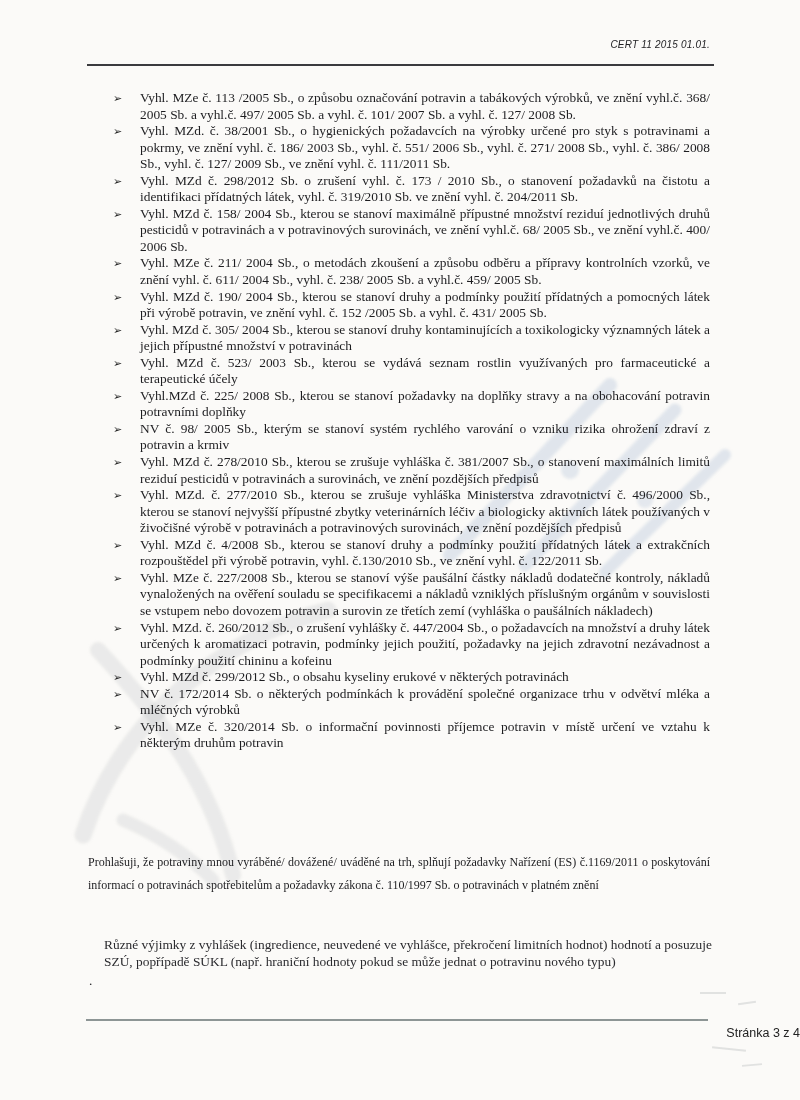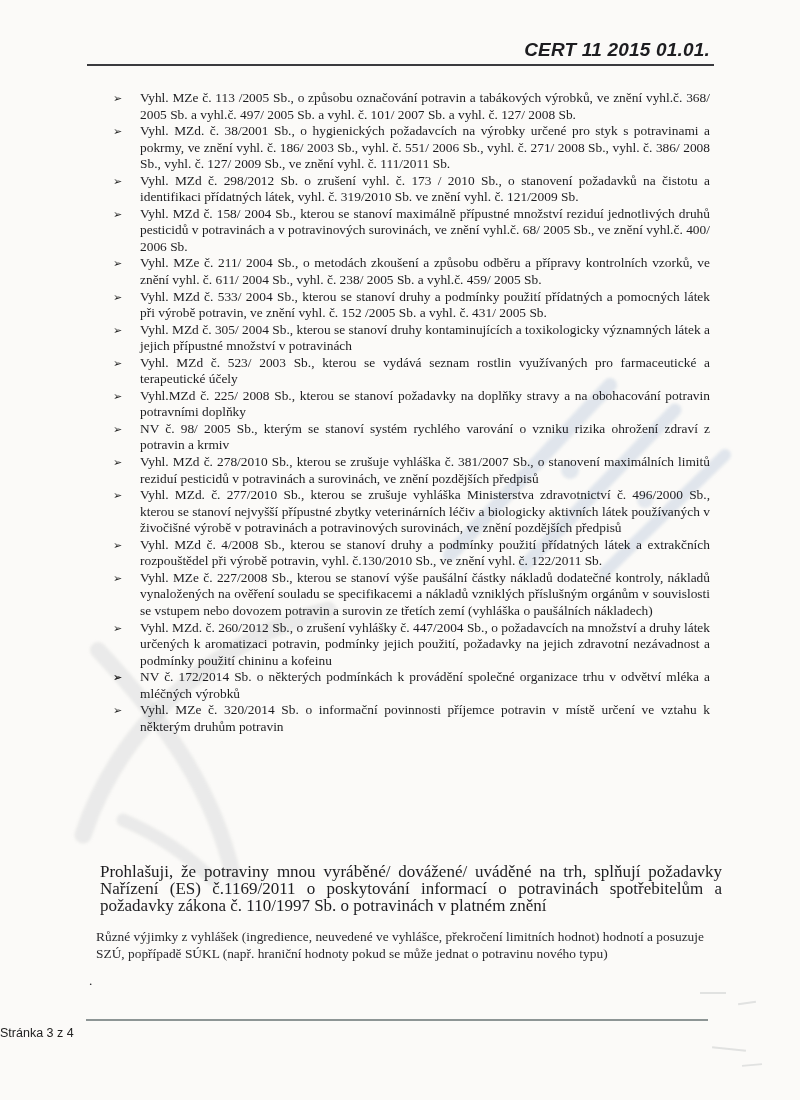--- a/index.html
+++ b/index.html
@@ -14,22 +14,22 @@
     color: #1d1d20;
     overflow: hidden;
   }
   
   .header-code {
     position: absolute;
     top: 39px;
     right: 90px;
     font-family: "Liberation Sans", sans-serif;
     font-style: italic;
-    font-weight: 700;
-    font-size: 19px;
+    font-weight: 400;
+    font-size: 10px;
     letter-spacing: 0.2px;
   }
   .header-rule {
     position: absolute;
     top: 64px;
     left: 87px;
     width: 627px;
     height: 2px;
     background: #3a3a3e;
   }
@@ -53,31 +53,31 @@
     line-height: 15px;
     color: #222;
   }
   .reg-item b, .declaration b, .footer-label b { font-weight: 400; }
   
   .declaration {
     position: absolute;
     top: 851px;
     left: 88px;
     width: 622px;
-    margin: 12px;
-    font-size: 17px;
-    line-height: 17px;
+    margin: 0;
+    font-size: 12px;
+    line-height: 23px;
     text-align: justify;
   }
   .note {
     position: absolute;
     top: 921px;
     left: 88px;
     width: 632px;
-    margin: 8px;
+    margin: 16px;
     font-size: 13.4px;
     line-height: 16.8px;
     color: #2a2a2e;
   }
   .trailing-dot {
     position: absolute;
     top: 973px;
     left: 89px;
     font-size: 13.4px;
     color: #2a2a2e;
@@ -89,21 +89,21 @@
     left: 86px;
     width: 622px;
     height: 2px;
     background: #8d9595;
   }
   .footer-label {
     position: absolute;
     top: 1026px;
     left: 0;
     width: 800px;
-    text-align: left;
+    text-align: right;
     font-family: "Liberation Sans", sans-serif;
     font-size: 12.5px;
     color: #222;
   }
   
   .wm { position: absolute; pointer-events: none; filter: blur(1.5px); }
   .speck { position: absolute; background: rgba(125,130,135,0.20); pointer-events: none; }
 </style>
 </head>
 <body>
@@ -130,34 +130,34 @@
   <div class="speck" style="left:738px; top:1002px; width:18px; height:2px; transform:rotate(-8deg);"></div>
   <div class="speck" style="left:712px; top:1048px; width:34px; height:2px; transform:rotate(6deg);"></div>
   <div class="speck" style="left:742px; top:1064px; width:20px; height:2px; transform:rotate(-5deg);"></div>
 
   <div class="header-code">CERT 11 2015 01.01.</div>
   <div class="header-rule"></div>
 
   <div class="reg-list">
       <div class="reg-item"><span class="bullet">➢</span><span><b>Vyhl. MZe č. 113 /2005 Sb.,</b><span> o způsobu označování potravin a tabákových výrobků, ve znění </span><b>vyhl.č. 368/ 2005 Sb. a vyhl.č. 497/ 2005 Sb. a vyhl. č. 101/ 2007 Sb. a vyhl. č. 127/ 2008 Sb.</b></span></div>
       <div class="reg-item"><span class="bullet">➢</span><span><b>Vyhl. MZd. č. 38/2001 Sb.,</b><span> o hygienických požadavcích na výrobky určené pro styk s potravinami a pokrmy, ve znění </span><b>vyhl. č. 186/ 2003 Sb., vyhl. č. 551/ 2006 Sb., vyhl. č. 271/ 2008 Sb., vyhl. č. 386/ 2008 Sb., vyhl. č. 127/ 2009 Sb., ve znění vyhl. č. 111/2011 Sb.</b></span></div>
-      <div class="reg-item"><span class="bullet">➢</span><span><b>Vyhl. MZd č. 298/2012 Sb. o zrušení vyhl. č. 173 / 2010 Sb</b><span>., o stanovení požadavků na čistotu a identifikaci přídatných látek, </span><b>vyhl. č. 319/2010 Sb.</b><span> ve znění </span><b>vyhl. č. 121/2009 Sb.</b></span></div>
+      <div class="reg-item"><span class="bullet">➢</span><span><b>Vyhl. MZd č. 298/2012 Sb. o zrušení vyhl. č. 173 / 2010 Sb</b><span>., o stanovení požadavků na čistotu a identifikaci přídatných látek, </span><b>vyhl. č. 319/2010 Sb.</b><span> ve znění </span><b>vyhl. č. 204/2011 Sb.</b></span></div>
       <div class="reg-item"><span class="bullet">➢</span><span><b>Vyhl. MZd č. 158/ 2004 Sb.</b><span>, kterou se stanoví maximálně přípustné množství reziduí jednotlivých druhů pesticidů v potravinách a v potravinových surovinách, </span><b>ve znění vyhl.č. 68/ 2005 Sb., ve znění vyhl.č. 400/ 2006 Sb.</b></span></div>
       <div class="reg-item"><span class="bullet">➢</span><span><b>Vyhl. MZe č. 211/ 2004 Sb.,</b><span> o metodách zkoušení a způsobu odběru a přípravy kontrolních vzorků, ve znění </span><b>vyhl. č. 611/ 2004 Sb., vyhl. č. 238/ 2005 Sb. a vyhl.č. 459/ 2005 Sb.</b></span></div>
-      <div class="reg-item"><span class="bullet">➢</span><span><b>Vyhl. MZd č. 533/ 2004 Sb.,</b><span> kterou se stanoví druhy a podmínky použití přídatných a pomocných látek při výrobě potravin, ve znění </span><b>vyhl. č. 152 /2005 Sb. a vyhl. č. 431/ 2005 Sb.</b></span></div>
+      <div class="reg-item"><span class="bullet">➢</span><span><b>Vyhl. MZd č. 190/ 2004 Sb.,</b><span> kterou se stanoví druhy a podmínky použití přídatných a pomocných látek při výrobě potravin, ve znění </span><b>vyhl. č. 152 /2005 Sb. a vyhl. č. 431/ 2005 Sb.</b></span></div>
       <div class="reg-item"><span class="bullet">➢</span><span><b>Vyhl. MZd č. 305/ 2004 Sb.,</b><span> kterou se stanoví druhy kontaminujících a toxikologicky významných látek a jejich přípustné množství v potravinách</span></span></div>
       <div class="reg-item"><span class="bullet">➢</span><span><b>Vyhl. MZd č. 523/ 2003 Sb.,</b><span> kterou se vydává seznam rostlin využívaných pro farmaceutické a terapeutické účely</span></span></div>
       <div class="reg-item"><span class="bullet">➢</span><span><b>Vyhl.MZd č. 225/ 2008 Sb.,</b><span> kterou se stanoví požadavky na doplňky stravy a na obohacování potravin potravními doplňky</span></span></div>
       <div class="reg-item"><span class="bullet">➢</span><span><b>NV č. 98/ 2005 Sb.,</b><span> kterým se stanoví systém rychlého varování o vzniku rizika ohrožení zdraví z potravin a krmiv</span></span></div>
       <div class="reg-item"><span class="bullet">➢</span><span><b>Vyhl. MZd č. 278/2010 Sb.,</b><span> kterou se zrušuje vyhláška č. 381/2007 Sb., o stanovení maximálních limitů reziduí pesticidů v potravinách a surovinách, ve znění pozdějších předpisů</span></span></div>
       <div class="reg-item"><span class="bullet">➢</span><span><b>Vyhl. MZd. č. 277/2010 Sb.,</b><span> kterou se zrušuje vyhláška Ministerstva zdravotnictví č. 496/2000 Sb., kterou se stanoví nejvyšší přípustné zbytky veterinárních léčiv a biologicky aktivních látek používaných v živočišné výrobě v potravinách a potravinových surovinách, ve znění pozdějších předpisů</span></span></div>
       <div class="reg-item"><span class="bullet">➢</span><span><b>Vyhl. MZd č. 4/2008 Sb.,</b><span> kterou se stanoví druhy a podmínky použití přídatných látek a extrakčních rozpouštědel při výrobě potravin, </span><b>vyhl. č.130/2010 Sb.</b><span>, ve znění </span><b>vyhl. č. 122/2011 Sb.</b></span></div>
       <div class="reg-item"><span class="bullet">➢</span><span><b>Vyhl. MZe č. 227/2008 Sb.,</b><span> kterou se stanoví výše paušální částky nákladů dodatečné kontroly, nákladů vynaložených na ověření souladu se specifikacemi a nákladů vzniklých příslušným orgánům v souvislosti se vstupem nebo dovozem potravin a surovin ze třetích zemí (vyhláška o paušálních nákladech)</span></span></div>
       <div class="reg-item"><span class="bullet">➢</span><span><b>Vyhl. MZd. č. 260/2012 Sb.,</b><span> o zrušení vyhlášky č. 447/2004 Sb., o požadavcích na množství a druhy látek určených k aromatizaci potravin, podmínky jejich použití, požadavky na jejich zdravotní nezávadnost a podmínky použití chininu a kofeinu</span></span></div>
-      <div class="reg-item"><span class="bullet">➢</span></div>
+      <div class="reg-item"><span class="bullet">➢</span><span><b>Vyhl. MZd č. 299/2012 Sb.,</b><span> o obsahu kyseliny erukové v některých potravinách</span></span></div>
       <div class="reg-item"><span class="bullet">➢</span><span><b>NV č. 172/2014 Sb.</b><span> o některých podmínkách k provádění společné organizace trhu v odvětví mléka a mléčných výrobků</span></span></div>
       <div class="reg-item"><span class="bullet">➢</span><span><b>Vyhl. MZe č. 320/2014 Sb.</b><span> o informační povinnosti příjemce potravin v místě určení ve vztahu k některým druhům potravin</span></span></div>
     </div>
 
   <p class="declaration"><span>Prohlašuji, že </span><b>potraviny mnou vyráběné/ dovážené/ uváděné na trh, splňují požadavky Nařízení (ES) č.1169/2011 o poskytování informací o potravinách spotřebitelům a požadavky zákona č. 110/1997 Sb. o potravinách v platném znění</b></p>
 
   <p class="note"><span>Různé výjimky z vyhlášek (ingredience, neuvedené ve vyhlášce, překročení limitních hodnot) hodnotí a posuzuje SZÚ, popřípadě SÚKL (např. hraniční hodnoty pokud se může jednat o potravinu nového typu)</span></p>
   <div class="trailing-dot">.</div>
 
   <div class="footer-rule"></div>

